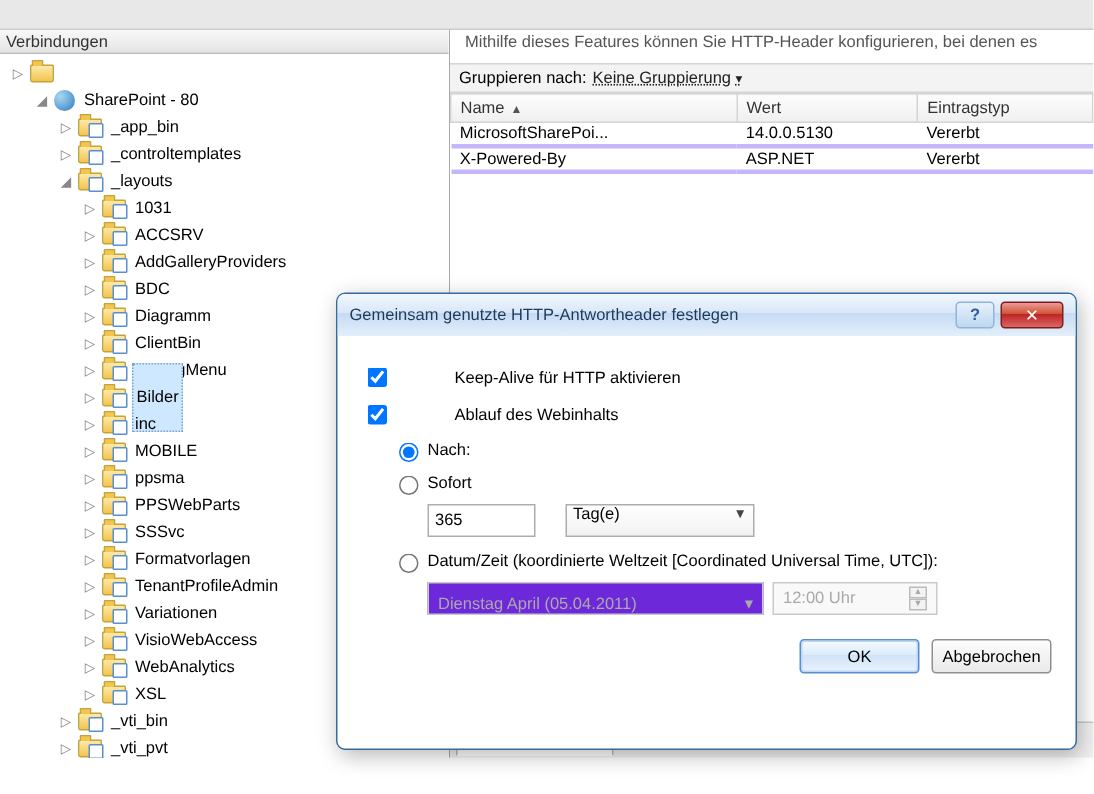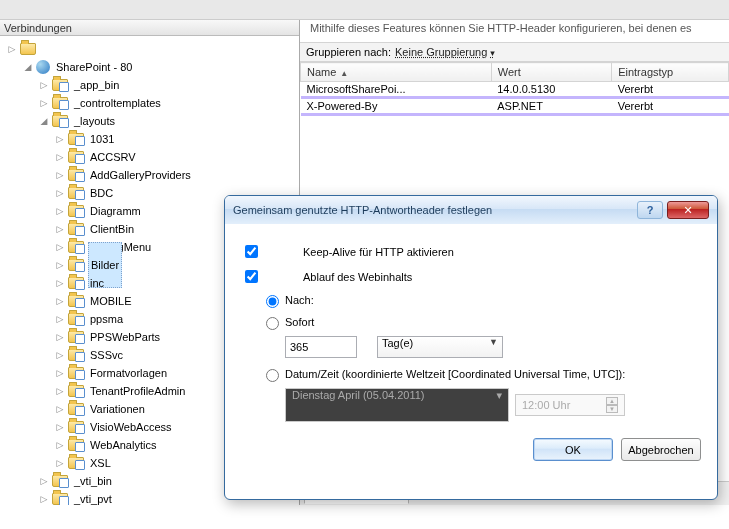--- a/index.html
+++ b/index.html
@@ -56,21 +56,21 @@
 .chk { display:flex; align-items:center; margin:6px 0 6px 0;gap:39px; }
 .chk input { margin-right:6px; }
 .radio-group { margin-left:20px; }
 .radio-row { display:flex; align-items:center; margin:6px 0; }
 .radio-row input[type=radio] { margin-right:6px; }
 .inline-fields { display:flex; align-items:center; gap:20px; margin:4px 0 8px 24px; }
 .text-input { width:72px; height:22px; border:1px solid #abadb3; padding:0 4px; }
 .dropdown { width:126px; height:22px; border:1px solid #abadb3; display:flex; justify-content:space-between; padding:0 4px; background:linear-gradient(#fff,#f2f2f2); cursor:pointer; }
 .dropdown .arrow { font-size:9px; color:#444; }
 .dt-row { display:flex; align-items:center; gap:6px; margin:4px 0 0 24px; }
-.dt-date { width:224px; height:34px; border:1px solid #cacaca; display:flex; align-items:flex-start; padding:0 6px; color:#aaa; background:#404040; justify-content:space-between; }
+.dt-date { width:224px; height:22px; border:1px solid #cacaca; display:flex; align-items:flex-end; padding:0 6px; color:#aaa; background:#6d28d9; justify-content:space-between; }
 .dt-time { width:110px; height:22px; border:1px solid #cacaca; display:flex; align-items:center; padding:0 6px; color:#aaa; background:#f9f9f9; justify-content:space-between; }
 .spin { display:flex; flex-direction:column; gap:0; }
 .spin span { width:12px; height:8px; border:1px solid #bbb; font-size:6px; display:flex; align-items:center; justify-content:center; background:#f3f3f3; cursor:pointer; }
 .dlg-footer { display:flex; justify-content:flex-end; gap:8px; padding:10px 16px; }
 .button { min-width:80px; height:23px; border:1px solid #8e8f8f; background:linear-gradient(#fdfdfd,#e9e9e9); border-radius:3px; cursor:pointer; display:inline-flex; align-items:center; justify-content:center; }
 .button.primary { border:1px solid #5a8fce; box-shadow: 0 0 0 1px #bcd6f3 inset; background:linear-gradient(#f6fbff,#dcecfb 45%,#cfe3f8 46%,#eaf3fc); }
 </style>
 </head>
 <body>
 

